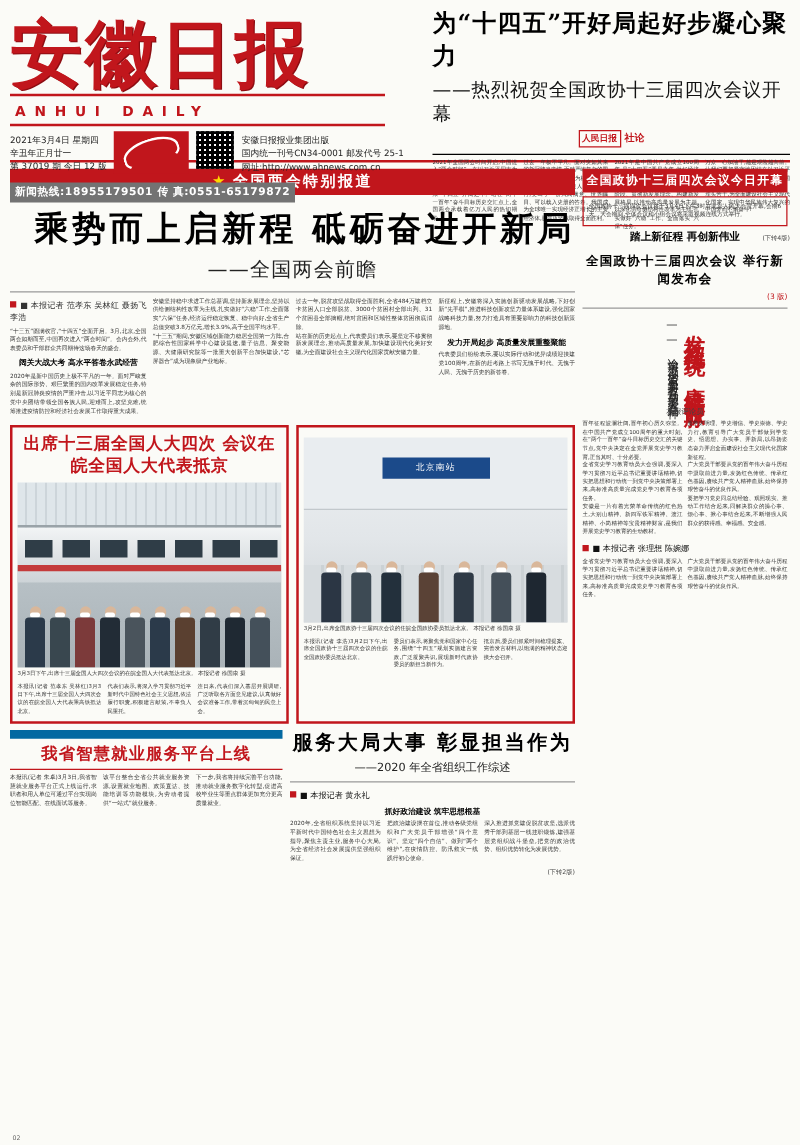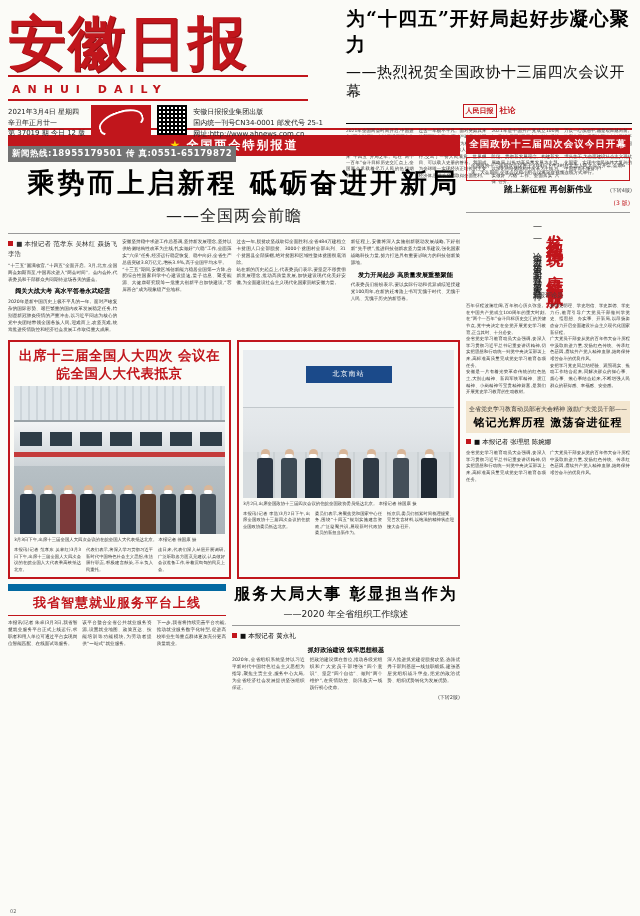--- a/index.html
+++ b/index.html
@@ -409,20 +409,22 @@
         </div>
       </div>
     </div>
 
     <div class="col-side">
       <div class="side-banner">全国政协十三届四次会议今日开幕</div>
       <div class="side-box">
         <div class="side-text">全国政协十三届四次会议将于3月4日下午3时在北京人民大会堂开幕,会期6天。大会期间,全体会议和小组会议将采取视频连线方式举行。</div>
       </div>
       <div class="side-h3">踏上新征程 再创新伟业</div>
+      <div class="side-h2">全国政协十三届四次会议
+举行新闻发布会</div>
       <div class="side-note">(3 版)</div>
 
       <div class="hr-thin"></div>
 
       <div class="vtitle-wrap">
         <div class="vtitle sub">——论学习贯彻全省党史学习教育动员部署大会精神</div>
         <div class="vtitle">发扬红色传统  赓续精神血脉</div>
       </div>
       <div style="text-align:center;font-size:6px;color:#444;margin-bottom:3px">本报评论员</div>
 
@@ -432,25 +434,20 @@
           <div>全省党史学习教育动员大会强调,要深入学习贯彻习近平总书记重要讲话精神,切实把思想和行动统一到党中央决策部署上来,高标准高质量完成党史学习教育各项任务。</div>
           <div>安徽是一片有着光荣革命传统的红色热土,大别山精神、新四军铁军精神、渡江精神、小岗精神等宝贵精神财富,是我们开展党史学习教育的生动教材。</div>
         </div>
         <div class="c">
           <div>要学史明理、学史增信、学史崇德、学史力行,教育引导广大党员干部做到学党史、悟思想、办实事、开新局,以昂扬姿态奋力开启全面建设社会主义现代化国家新征程。</div>
           <div>广大党员干部要从党的百年伟大奋斗历程中汲取前进力量,发扬红色传统、传承红色基因,赓续共产党人精神血脉,始终保持艰苦奋斗的优良作风。</div>
           <div>要把学习党史同总结经验、观照现实、推动工作结合起来,同解决群众的操心事、烦心事、揪心事结合起来,不断增强人民群众的获得感、幸福感、安全感。</div>
         </div>
       </div>
 
-      <div class="side-strip">
-        <div class="l1">全省党史学习教育动员部署大会精神
-激励广大党员干部——</div>
-        <div class="l2">铭记光辉历程  激荡奋进征程</div>
-      </div>
       <div class="byline" style="margin-top:4px">
         <span class="mark"></span><span>■ 本报记者 张理想 陈婉娜</span>
       </div>
       <div class="side-cols">
         <div class="c">全省党史学习教育动员大会强调,要深入学习贯彻习近平总书记重要讲话精神,切实把思想和行动统一到党中央决策部署上来,高标准高质量完成党史学习教育各项任务。</div>
         <div class="c">广大党员干部要从党的百年伟大奋斗历程中汲取前进力量,发扬红色传统、传承红色基因,赓续共产党人精神血脉,始终保持艰苦奋斗的优良作风。</div>
       </div>
     </div>
   </div>
 

